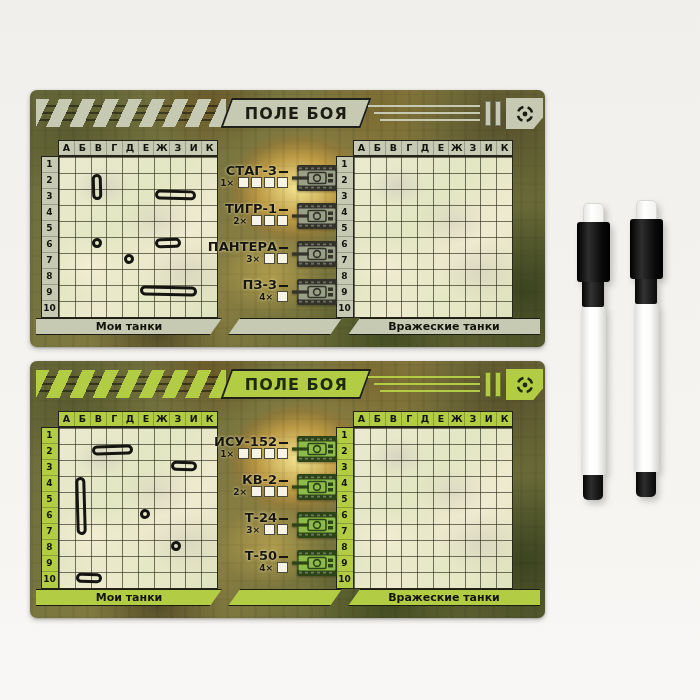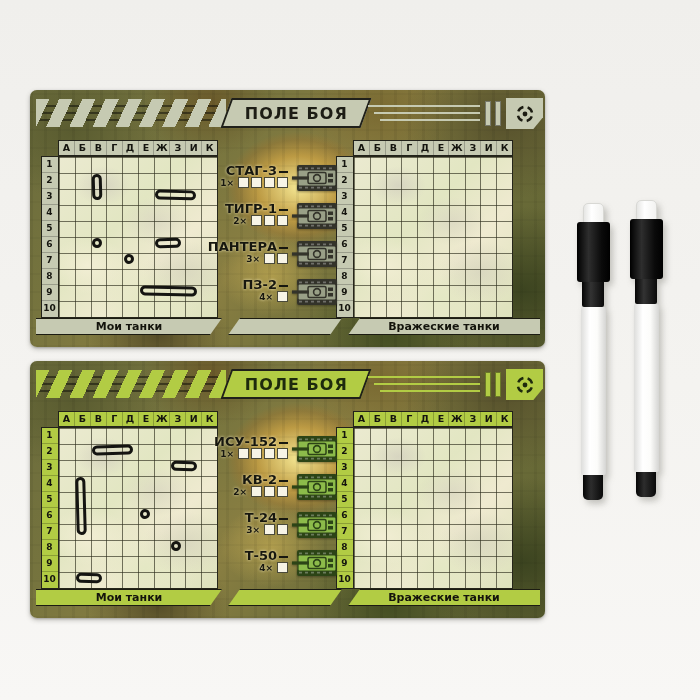--- a/index.html
+++ b/index.html
@@ -271,21 +271,21 @@
             <line x1="7" y1="23.5" x2="43" y2="23.5" stroke="rgba(255,255,255,.3)" stroke-width="2" stroke-dasharray="3 3"></line>
             <rect x="6" y="6" width="38" height="16" rx="1.5" fill="var(--tank-fill)" stroke="var(--tank-dark)" stroke-width="1.2"></rect>
             <rect x="16" y="8.5" width="18" height="11" rx="1.5" fill="var(--tank-fill)" stroke="var(--tank-dark)" stroke-width="1.5"></rect>
             <circle cx="25" cy="14" r="3.4" fill="none" stroke="var(--tank-dark)" stroke-width="1.6"></circle>
             <rect x="0" y="12.4" width="17" height="3.2" fill="var(--tank-dark)"></rect>
             <rect x="36" y="9.5" width="5" height="3.5" fill="var(--tank-dark)"></rect>
             <rect x="36" y="15" width="5" height="3.5" fill="var(--tank-dark)"></rect>
           </svg>
         </div>
         <div class="entry">
-          <div class="ename"><span>ПЗ-2</span><span class="dash"></span></div>
+          <div class="ename"><span>ПЗ-3</span><span class="dash"></span></div>
           <div class="eboxes">
             <span class="cnt">4×</span>
             <span class="hitbox"></span>
           </div>
           <svg viewBox="0 0 46 28" width="46" height="28" class="tankicon">
             <rect x="5" y="1" width="40" height="7" rx="2" fill="var(--tank-dark)"></rect>
             <rect x="5" y="20" width="40" height="7" rx="2" fill="var(--tank-dark)"></rect>
             <line x1="7" y1="4.5" x2="43" y2="4.5" stroke="rgba(255,255,255,.3)" stroke-width="2" stroke-dasharray="3 3"></line>
             <line x1="7" y1="23.5" x2="43" y2="23.5" stroke="rgba(255,255,255,.3)" stroke-width="2" stroke-dasharray="3 3"></line>
             <rect x="6" y="6" width="38" height="16" rx="1.5" fill="var(--tank-fill)" stroke="var(--tank-dark)" stroke-width="1.2"></rect>

